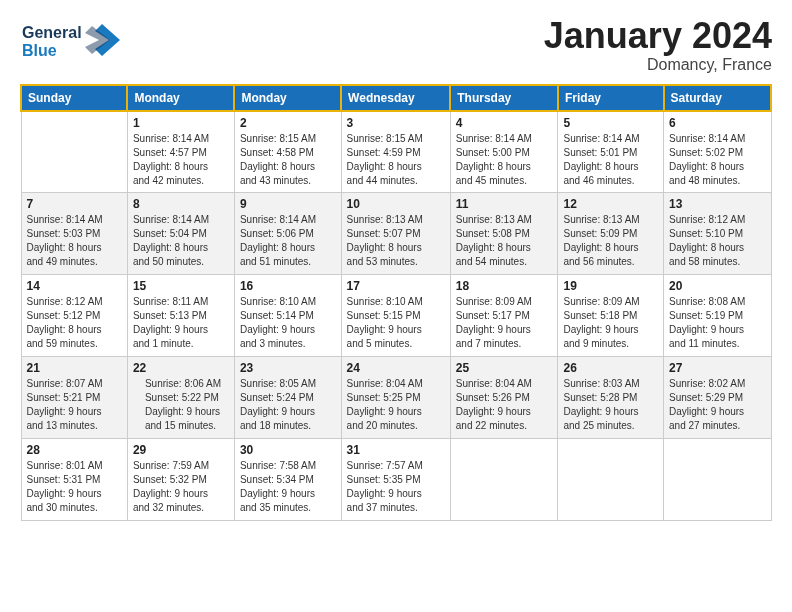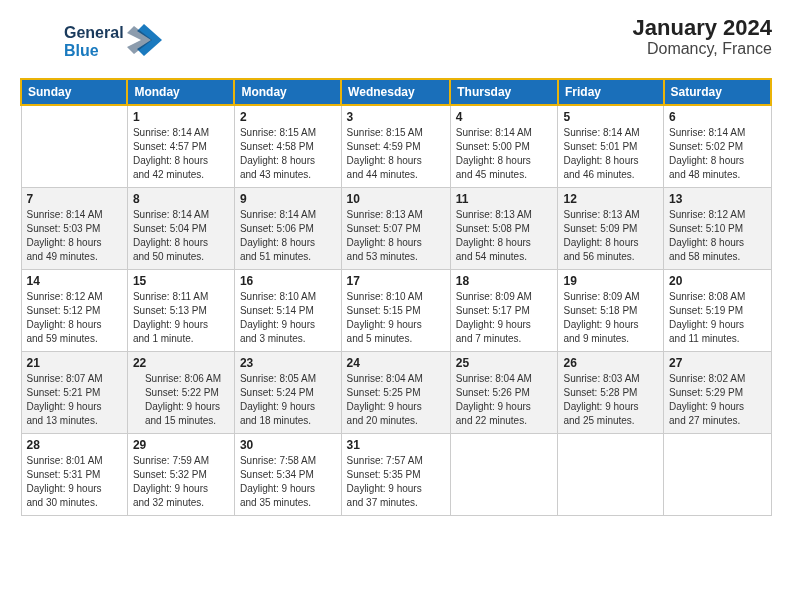--- a/index.html
+++ b/index.html
@@ -14,31 +14,30 @@
       width: 792px;
       height: 612px;
       padding: 16px 20px 10px 20px;
       background: #fff;
     }
     .header {
       display: flex;
       justify-content: space-between;
       align-items: flex-start;
       margin-bottom: 10px;
-      margin-left: 42px;
     }
     .logo {
       display: flex;
       align-items: center;
     }
     .title-block {
       text-align: right;
     }
     .calendar-title {
-      font-size: 22px;
+      font-size: 36px;
       font-weight: bold;
       color: #222;
       line-height: 1.1;
     }
     .calendar-subtitle {
       font-size: 16px;
       color: #444;
     }
     .calendar {
       width: 100%;

